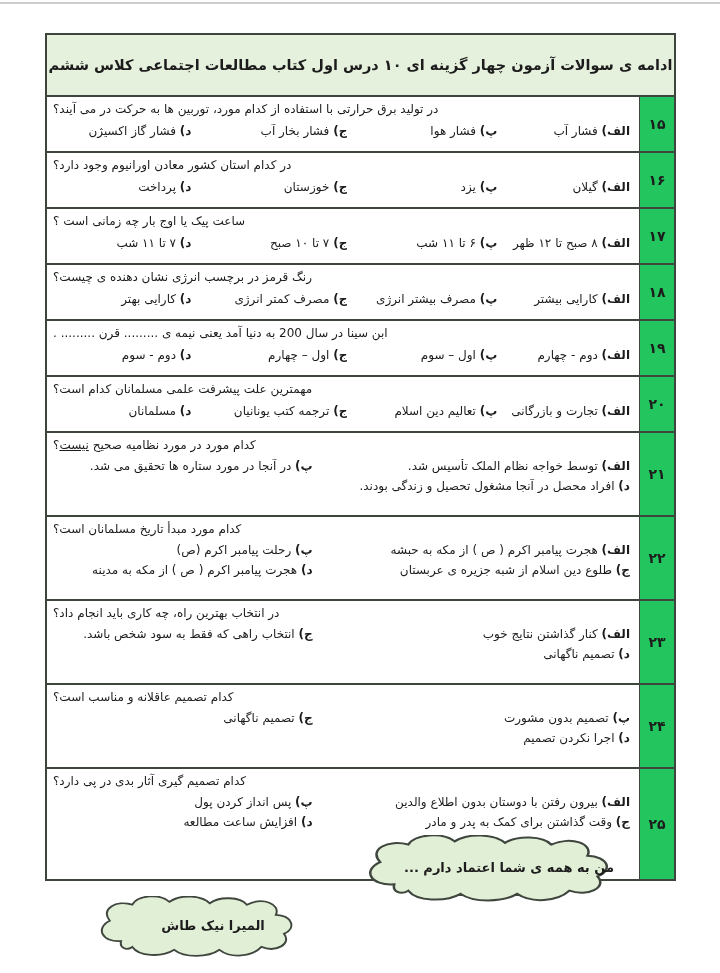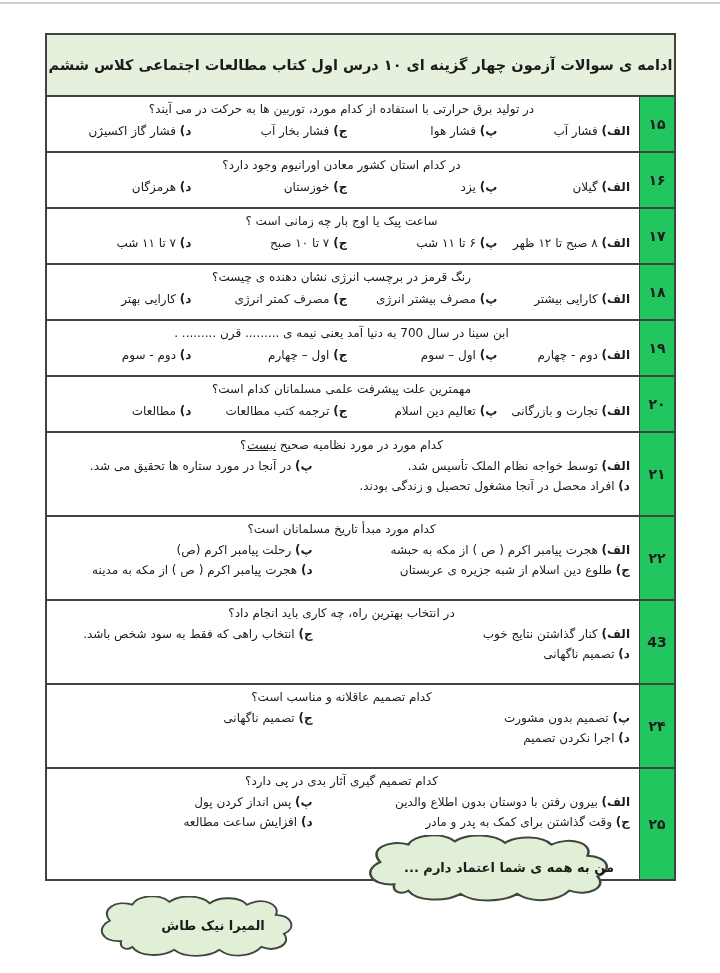--- a/index.html
+++ b/index.html
@@ -13,22 +13,22 @@
   .title-row{height:62px;box-sizing:border-box;background:#e5f0dd;border-bottom:2px solid #3d453c;
              display:flex;align-items:center;justify-content:center;direction:rtl;
              font-weight:bold;font-size:14.5px;letter-spacing:0;}
   .q-row{display:flex;direction:rtl;height:56px;box-sizing:border-box;border-bottom:2px solid #3d453c;}
   .q-row.tall{height:84px;}
   .q-row.xtall{height:110px;border-bottom:none;}
   .q-num{width:34px;flex:0 0 34px;background:#22c55e;border-left:1.5px solid #3d453c;
          display:flex;align-items:center;justify-content:center;
          font-weight:bold;font-size:14px;}
   .q-body{flex:1;padding:3px 9px 2px 6px;display:flex;flex-direction:column;direction:rtl;}
-  .q-text{font-size:12px;text-align:center;line-height:1.5;}
-  .q-text .ul{text-decoration:underline;font-style:italic;}
+  .q-text{font-size:12px;text-align:left;line-height:1.5;}
+  .q-text .ul{text-decoration:underline;}
   .opts{margin-top:3px;direction:rtl;display:grid;font-size:12px;}
   .opts.row4{grid-template-columns:23% 26% 27% 24%;align-items:center;margin-top:6px;}
   .opts.grid2{grid-template-columns:55% 45%;row-gap:6px;margin-top:5px;}
   .opt{white-space:nowrap;overflow:hidden;}
   .opt-label{font-weight:bold;}
 
   
   .watermark{position:absolute;left:-150px;top:470px;width:780px;text-align:center;
              transform:rotate(-64deg);transform-origin:center;
              font-size:78px;font-style:italic;font-weight:bold;
@@ -66,21 +66,21 @@
     </div>
   </div>
         <div class="q-row">
     <div class="q-num">۱۶</div>
     <div class="q-body">
       <div class="q-text">در کدام استان کشور معادن اورانیوم وجود دارد؟</div>
       <div class="opts row4">
               <span class="opt"><b class="opt-label">الف)</b> <span>گیلان</span></span>
               <span class="opt"><b class="opt-label">پ)</b> <span>یزد</span></span>
               <span class="opt"><b class="opt-label">ج)</b> <span>خوزستان</span></span>
-              <span class="opt"><b class="opt-label">د)</b> <span>هرمزگان</span></span>
+              <span class="opt"><b class="opt-label">د)</b> <span>پرداخت</span></span>
             </div>
     </div>
   </div>
         <div class="q-row">
     <div class="q-num">۱۷</div>
     <div class="q-body">
       <div class="q-text">ساعت پیک یا اوج بار چه زمانی است ؟</div>
       <div class="opts row4">
               <span class="opt"><b class="opt-label">الف)</b> <span>۸ صبح تا ۱۲ ظهر</span></span>
               <span class="opt"><b class="opt-label">پ)</b> <span>۶ تا ۱۱ شب</span></span>
@@ -97,38 +97,38 @@
               <span class="opt"><b class="opt-label">الف)</b> <span>کارایی بیشتر</span></span>
               <span class="opt"><b class="opt-label">پ)</b> <span>مصرف بیشتر انرژی</span></span>
               <span class="opt"><b class="opt-label">ج)</b> <span>مصرف کمتر انرژی</span></span>
               <span class="opt"><b class="opt-label">د)</b> <span>کارایی بهتر</span></span>
             </div>
     </div>
   </div>
         <div class="q-row">
     <div class="q-num">۱۹</div>
     <div class="q-body">
-      <div class="q-text">ابن سینا در سال 700 به دنیا آمد یعنی نیمه ی ......... قرن ......... .</div>
+      <div class="q-text">ابن سینا در سال 200 به دنیا آمد یعنی نیمه ی ......... قرن ......... .</div>
       <div class="opts row4">
               <span class="opt"><b class="opt-label">الف)</b> <span>دوم - چهارم</span></span>
               <span class="opt"><b class="opt-label">پ)</b> <span>اول – سوم</span></span>
               <span class="opt"><b class="opt-label">ج)</b> <span>اول – چهارم</span></span>
               <span class="opt"><b class="opt-label">د)</b> <span>دوم - سوم</span></span>
             </div>
     </div>
   </div>
         <div class="q-row">
     <div class="q-num">۲۰</div>
     <div class="q-body">
       <div class="q-text">مهمترین علت پیشرفت علمی مسلمانان کدام است؟</div>
       <div class="opts row4">
               <span class="opt"><b class="opt-label">الف)</b> <span>تجارت و بازرگانی</span></span>
               <span class="opt"><b class="opt-label">پ)</b> <span>تعالیم دین اسلام</span></span>
-              <span class="opt"><b class="opt-label">ج)</b> <span>ترجمه کتب مطالعات</span></span>
-              <span class="opt"><b class="opt-label">د)</b> <span>مطالعات</span></span>
+              <span class="opt"><b class="opt-label">ج)</b> <span>ترجمه کتب یونانیان</span></span>
+              <span class="opt"><b class="opt-label">د)</b> <span>مسلمانان</span></span>
             </div>
     </div>
   </div>
         <div class="q-row tall">
     <div class="q-num">۲۱</div>
     <div class="q-body">
       <div class="q-text"><span>کدام مورد در مورد نظامیه صحیح </span><span class="ul">نیست</span><span>؟</span></div>
       <div class="opts grid2">
               <span class="opt"><b class="opt-label">الف)</b> <span>توسط خواجه نظام الملک تأسیس شد.</span></span>
               <span class="opt"><b class="opt-label">پ)</b> <span>در آنجا در مورد ستاره ها تحقیق  می شد.</span></span>
@@ -142,21 +142,21 @@
       <div class="q-text">کدام مورد مبدأ تاریخ مسلمانان است؟</div>
       <div class="opts grid2">
               <span class="opt"><b class="opt-label">الف)</b> <span>هجرت پیامبر اکرم ( ص ) از مکه به حبشه</span></span>
               <span class="opt"><b class="opt-label">پ)</b> <span>رحلت پیامبر اکرم (ص)</span></span>
               <span class="opt"><b class="opt-label">ج)</b> <span>طلوع دین اسلام از شبه جزیره ی عربستان</span></span>
               <span class="opt"><b class="opt-label">د)</b> <span>هجرت پیامبر اکرم ( ص ) از مکه به مدینه</span></span>
             </div>
     </div>
   </div>
         <div class="q-row tall">
-    <div class="q-num">43</div>
+    <div class="q-num">۲۳</div>
     <div class="q-body">
       <div class="q-text">در انتخاب بهترین راه، چه کاری باید انجام داد؟</div>
       <div class="opts grid2">
               <span class="opt"><b class="opt-label">الف)</b> <span>کنار گذاشتن نتایج خوب</span></span>
               <span class="opt"><b class="opt-label">ج)</b> <span>انتخاب راهی که فقط به سود شخص باشد.</span></span>
               <span class="opt"><b class="opt-label">د)</b> <span>تصمیم ناگهانی</span></span>
             </div>
     </div>
   </div>
         <div class="q-row tall">

